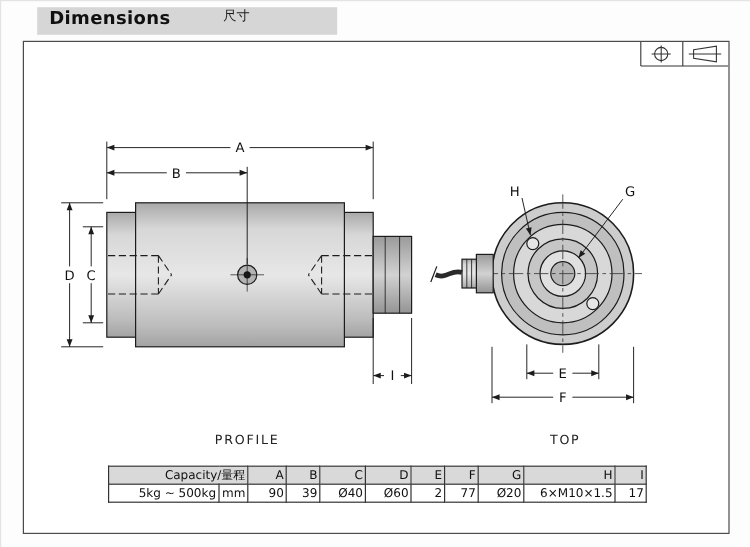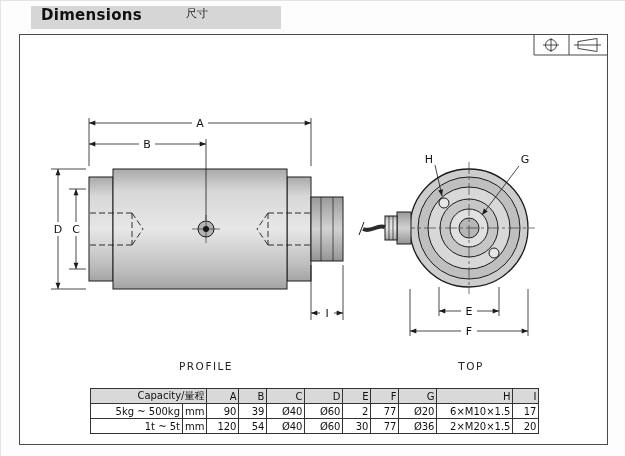--- a/index.html
+++ b/index.html
@@ -198,30 +198,17 @@
         <td>90</td>
         <td>39</td>
         <td>Ø40</td>
         <td>Ø60</td>
         <td>2</td>
         <td>77</td>
         <td>Ø20</td>
         <td>6×M10×1.5</td>
         <td>17</td>
       </tr>
-      <tr>
-        <td>1t ~ 5t</td>
-        <td>mm</td>
-        <td>120</td>
-        <td>54</td>
-        <td>Ø40</td>
-        <td>Ø60</td>
-        <td>30</td>
-        <td>77</td>
-        <td>Ø36</td>
-        <td>2×M20×1.5</td>
-        <td>20</td>
-      </tr>
     </tbody>
       </table>
 
   </div>
 </div>
 
 </body></html>

